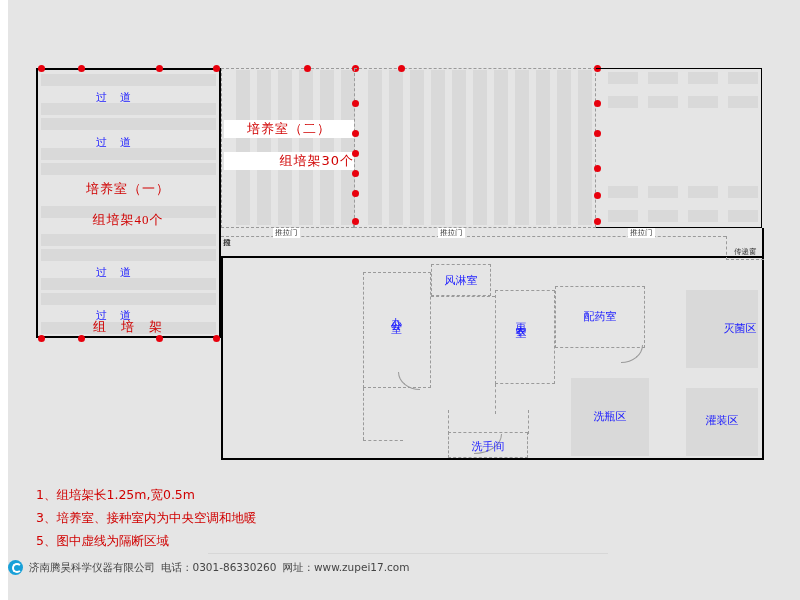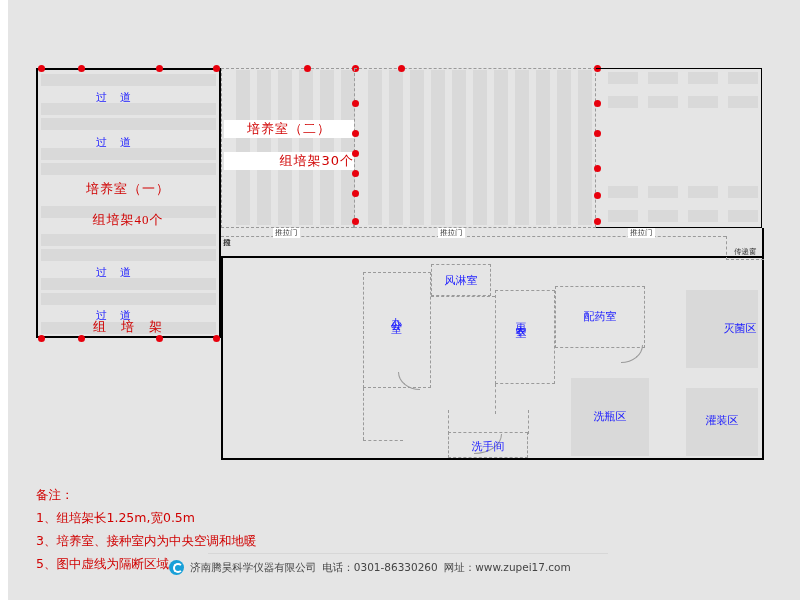--- a/index.html
+++ b/index.html
@@ -100,21 +100,21 @@
     font-size: 12.5px;
     line-height: 23px;
     white-space: nowrap;
   }
 
   
   #footer {
     position: absolute;
     left: 0; top: 560px;
     width: 724px;
-    text-align: center;
+    text-align: left;
   }
   #footer-rule {
     position: absolute;
     left: 200px; top: 553px;
     width: 400px;
     border-top: 1px solid #d7d7d7;
   }
   .footer-inner {
     display: inline-flex;
     align-items: center;
@@ -307,21 +307,20 @@
   <div class="abs dash-line-v" style="left:520px; top:410px; height:24px;"></div>
   <div class="abs door-arc-r" style="left:466px; top:434px; width:28px; height:20px;"></div>
   <div class="abs room-name" style="left:440px; top:438px; width:80px;">洗手间</div>
 
   <div class="abs dash-line-v" style="left:355px; top:388px; height:52px;"></div>
   <div class="abs dash-line-h" style="left:355px; top:440px; width:40px;"></div>
   <div class="abs dash-line-v" style="left:487px; top:384px; height:30px;"></div>
   <div class="abs dash-line-h" style="left:423px; top:296px; width:64px;"></div>
 
   <div class="abs" id="notes">
-    <div class="note-line">备注：</div>
     <div class="note-line">1、组培架长1.25m,宽0.5m</div>
     <div class="note-line">3、培养室、接种室内为中央空调和地暖</div>
     <div class="note-line">5、图中虚线为隔断区域</div>
   </div>
 
   <div id="footer-rule"></div>
   <div id="footer">
     <span class="footer-inner">
       <span class="footer-logo"></span>
       <span>济南腾昊科学仪器有限公司</span>

